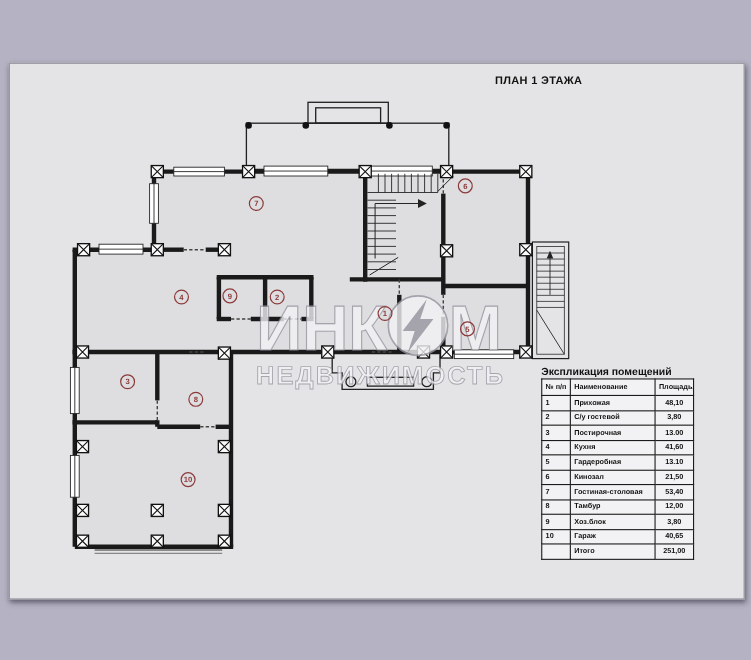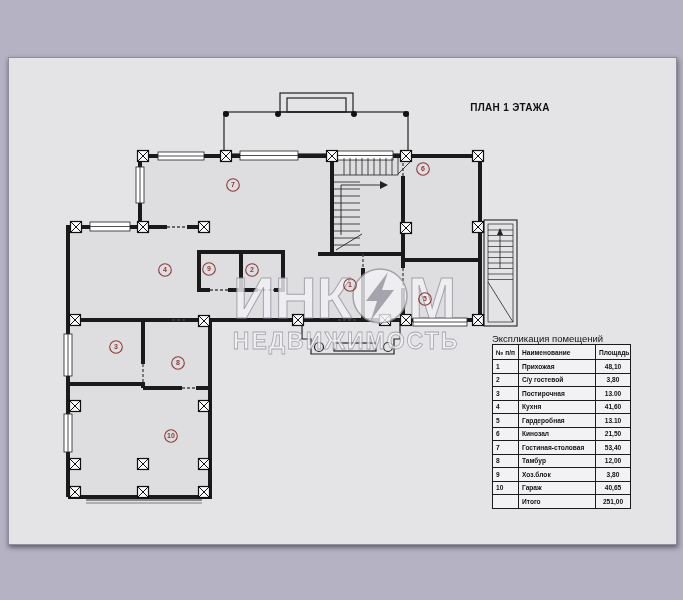--- a/index.html
+++ b/index.html
@@ -9,26 +9,26 @@
     font-family:"Liberation Sans", sans-serif;
   }
   .page{
     position:absolute;left:8px;top:57px;width:667px;height:486px;
     background:#e4e4e6;
     border:1px solid #8f8d99;
     box-shadow:0 2px 4px rgba(60,58,75,.5), 2px 3px 5px rgba(60,58,75,.35);
   }
   .plan-svg{position:absolute;left:0;top:0;width:683px;height:600px;}
   .plan-title{
-    position:absolute;left:450px;top:102px;width:120px;
-    text-align:center;font-size:10px;font-weight:bold;color:#111;
+    position:absolute;left:450px;top:68px;width:120px;
+    text-align:left;font-size:10px;font-weight:bold;color:#111;
     letter-spacing:.3px;white-space:nowrap;
   }
   .explication{position:absolute;left:492px;top:333px;width:140px;}
-  .explication-title{font-size:9.5px;font-weight:normal;color:#111;margin-bottom:0;white-space:nowrap;}
+  .explication-title{font-size:9.5px;font-weight:bold;color:#111;margin-bottom:0;white-space:nowrap;}
   table.expl{border-collapse:collapse;width:138px;table-layout:fixed;background:#f2f2f4;}
   table.expl th, table.expl td{
     border:1px solid #1b1b1b;font-size:6.6px;font-weight:bold;color:#111;
     padding:1px 3px;height:10.5px;overflow:hidden;white-space:nowrap;
   }
   table.expl th{text-align:left;height:12px;}
   col.c-num{width:26px;} col.c-name{width:77px;} col.c-area{width:35px;}
   td.cell-num{text-align:left;padding-left:5px;}
   td.cell-name{text-align:left;padding-left:6px;}
   td.cell-area{text-align:center;}

